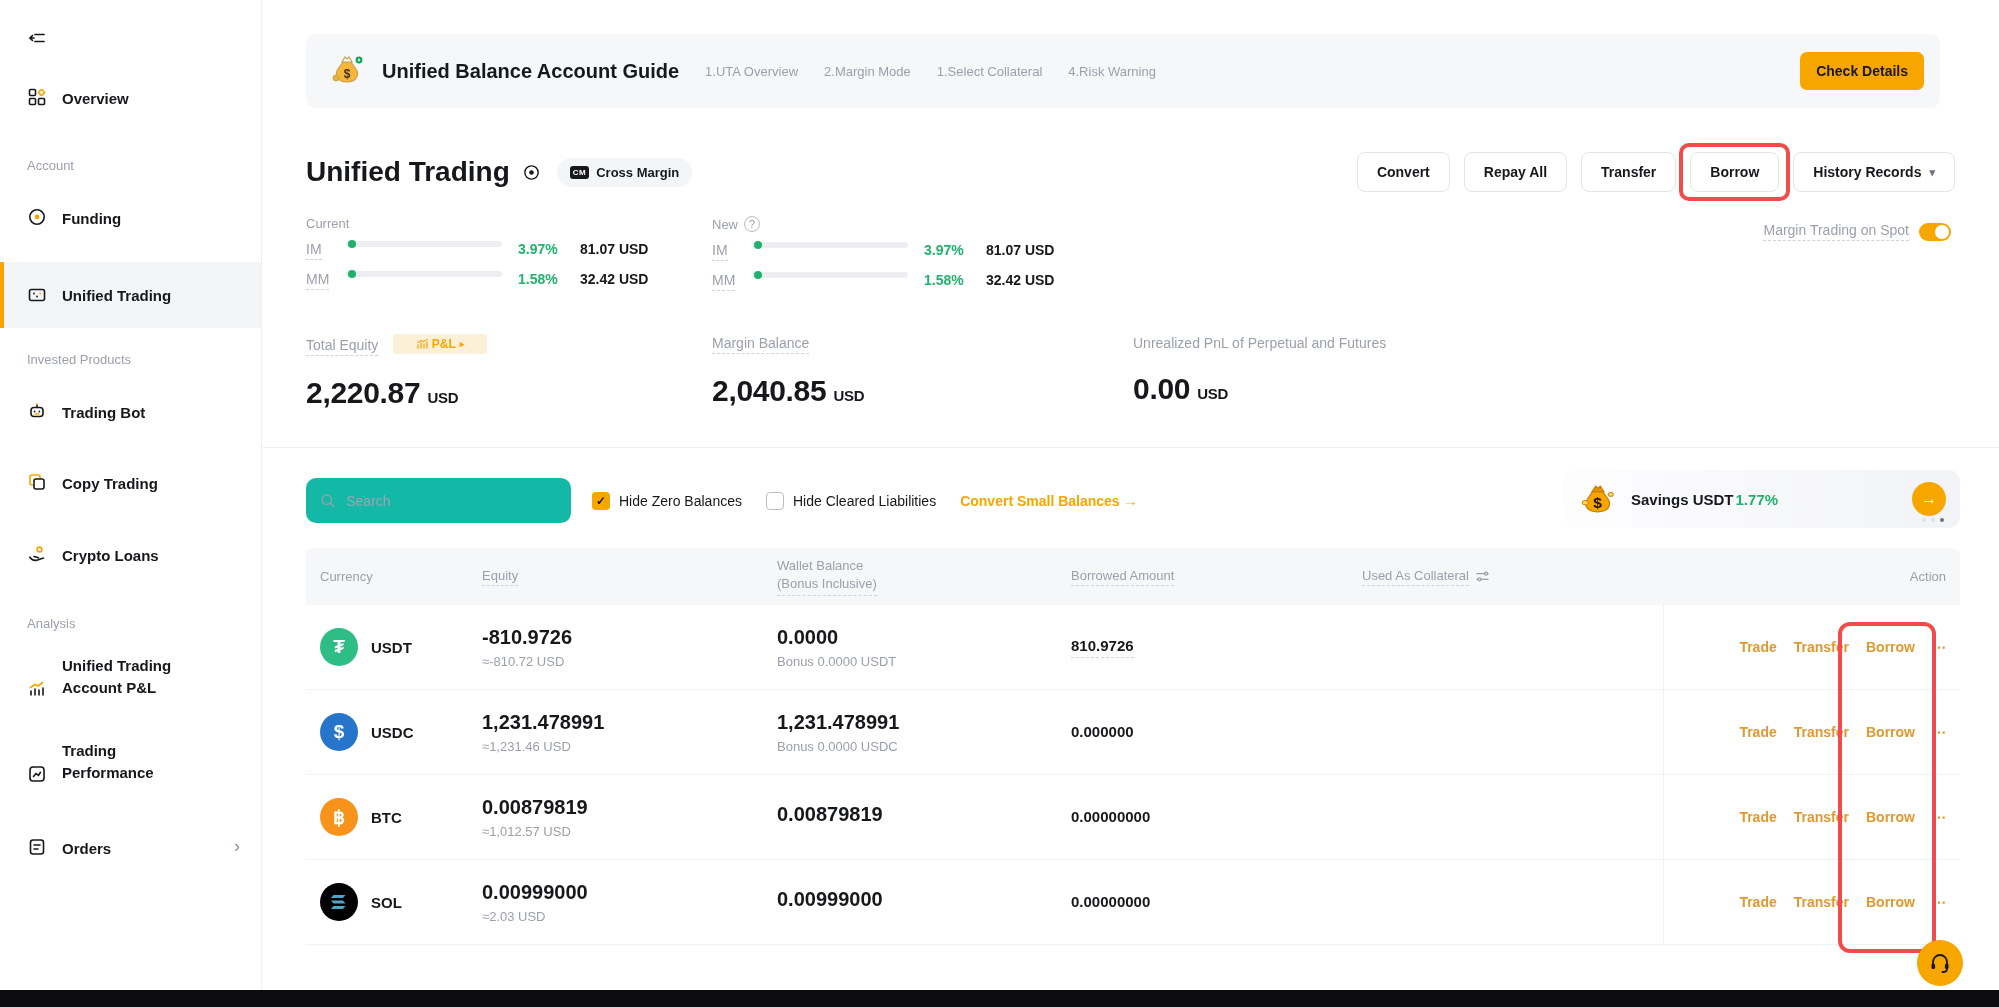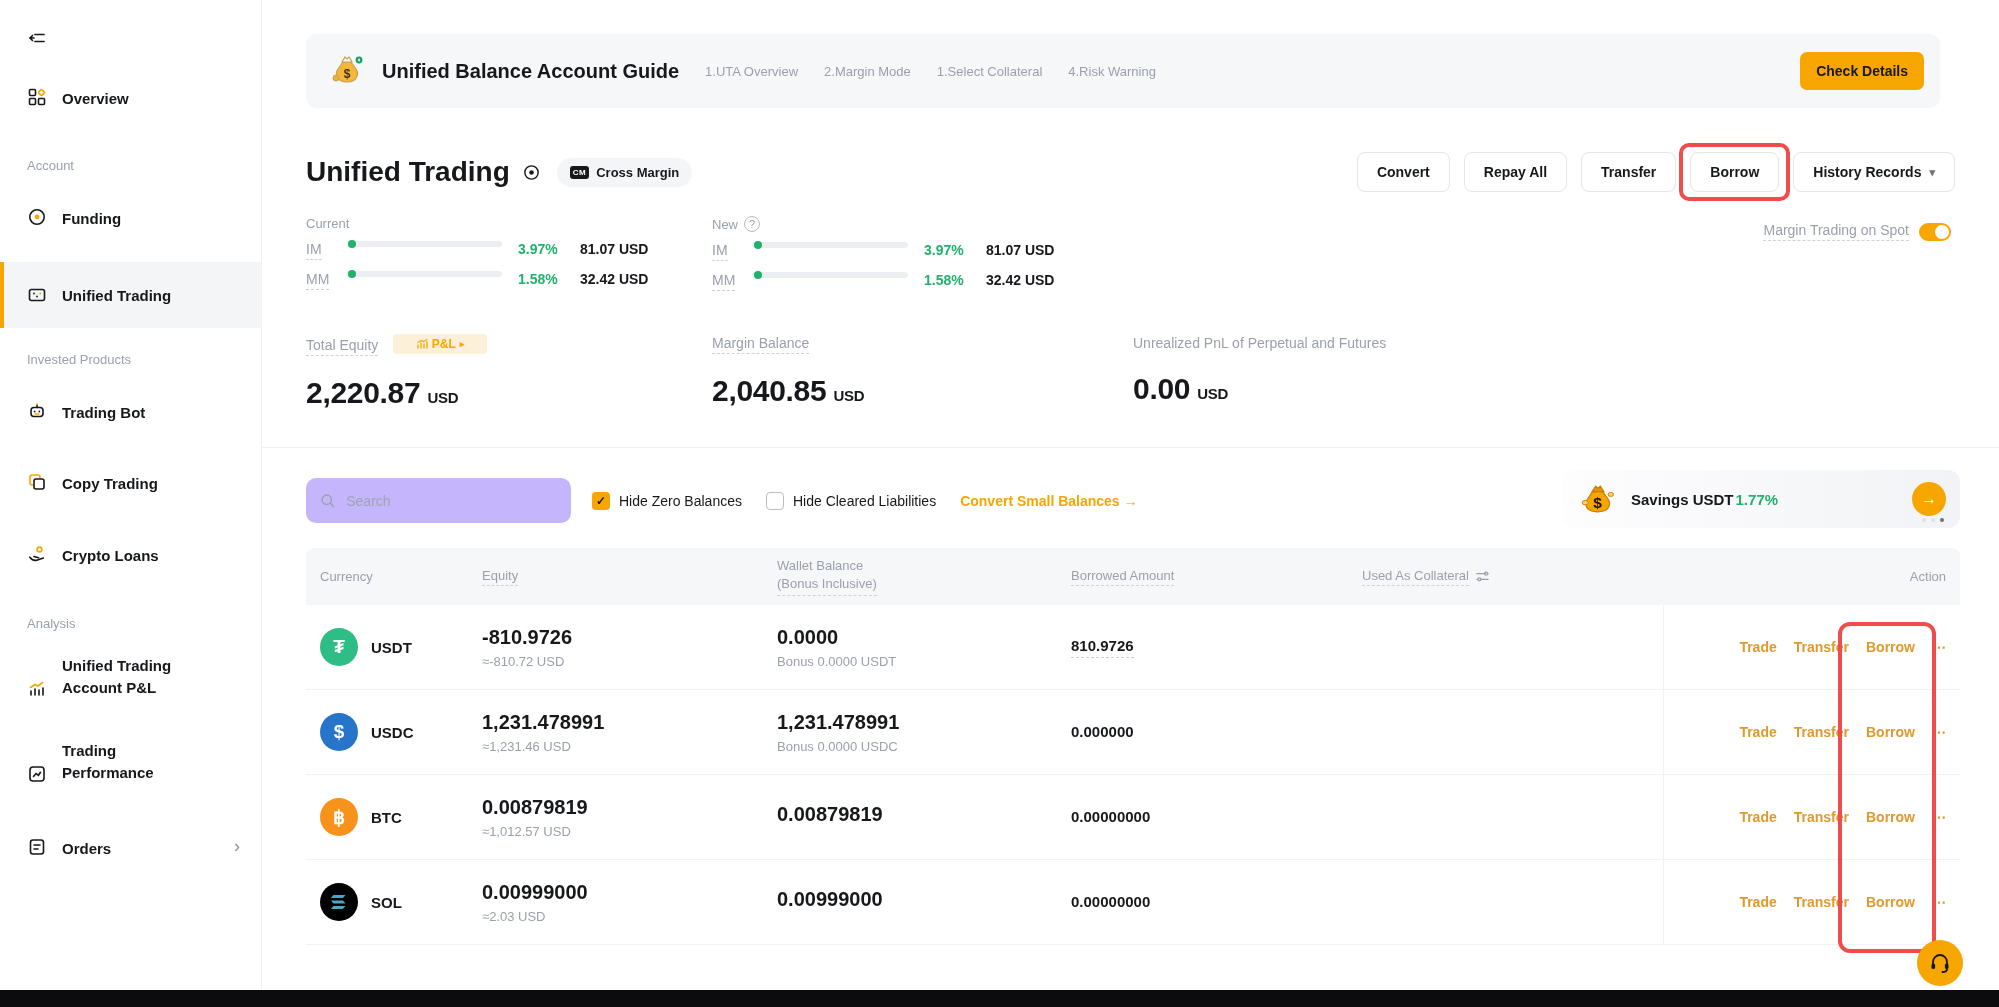--- a/index.html
+++ b/index.html
@@ -60,21 +60,21 @@
 
   .totals{position:absolute;left:44px;top:334px;display:flex;}
   .tblock1{width:406px;} .tblock2{width:421px;}
   .tlabel{font-size:14px;color:var(--gray);display:inline-flex;align-items:center;}
   .tvalue{margin-top:20px;font-size:30px;font-weight:700;letter-spacing:-.3px;}
   .usd{font-size:15px;font-weight:700;margin-left:7px;}
   .pnl-badge{display:inline-flex;align-items:center;gap:4px;margin-left:10px;background:#fdf0d9;border-radius:4px;padding:3px 23px;font-size:12px;font-weight:700;color:var(--accent);cursor:pointer;}
 
   .hr{position:absolute;left:0;right:0;top:447px;height:1px;background:var(--line);}
 
-  .search{position:absolute;left:44px;top:478px;width:265px;height:45px;background:#c4b5fd;border-radius:10px;display:flex;align-items:center;gap:9px;padding:0 14px;}
+  .search{position:absolute;left:44px;top:478px;width:265px;height:45px;background:#14b8a6;border-radius:10px;display:flex;align-items:center;gap:9px;padding:0 14px;}
   .search input{border:none;background:transparent;outline:none;font-size:14px;font-family:inherit;color:var(--ink);width:100%;}
   .search input::placeholder{color:#a0a5af;}
   .checks{position:absolute;left:330px;top:478px;height:45px;display:flex;align-items:center;gap:24px;}
   .check{display:flex;align-items:center;gap:9px;font-size:14px;cursor:pointer;}
   .cbox{width:18px;height:18px;border-radius:4px;display:flex;align-items:center;justify-content:center;}
   .cbox.checked{background:var(--accent);color:#17181c;font-size:12px;font-weight:700;}
   .cbox.empty{border:1.5px solid #b9bdc6;background:#fff;}
   .link-orange{font-size:14px;font-weight:700;color:var(--accent);cursor:pointer;}
 
   .savings{position:absolute;right:39px;top:470px;width:397px;height:58px;border-radius:12px;background:linear-gradient(90deg,#fdfdfe,#f2f3f6);display:flex;align-items:center;padding:0 14px;cursor:pointer;}

